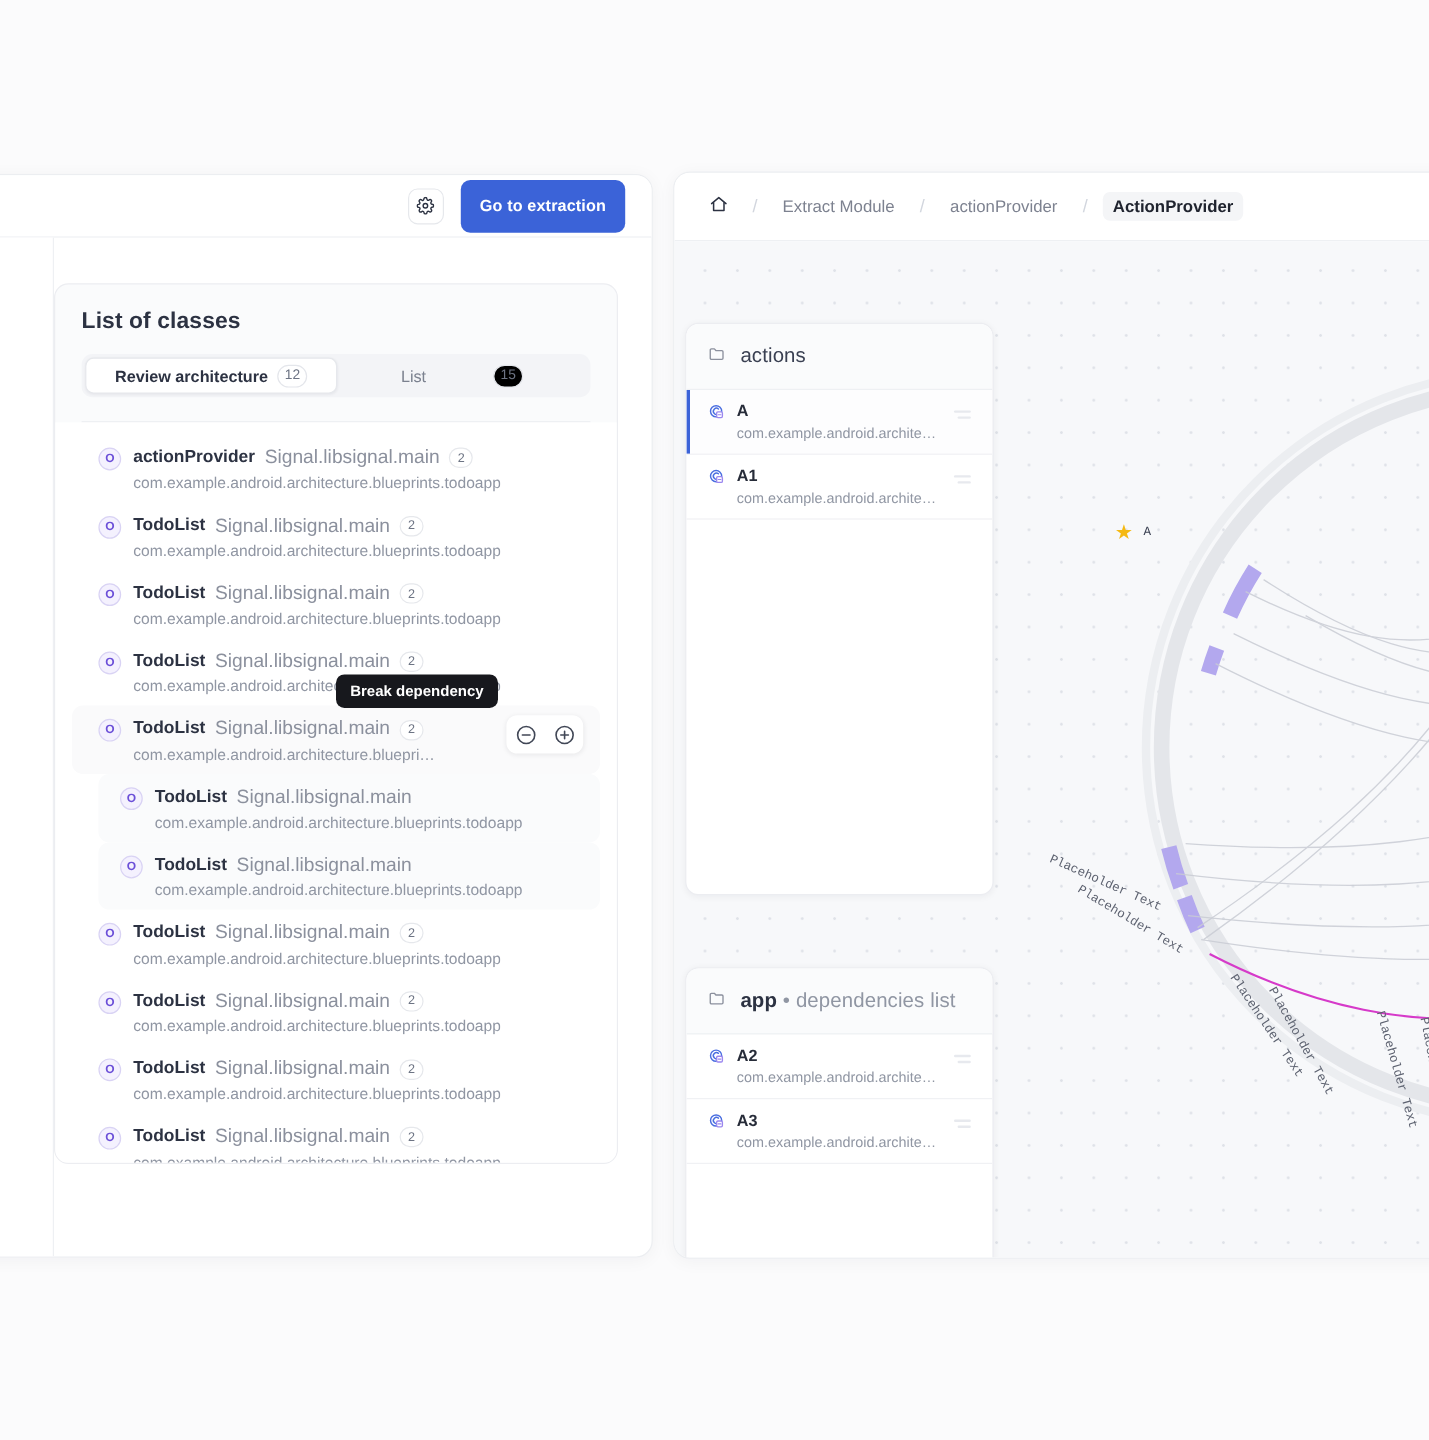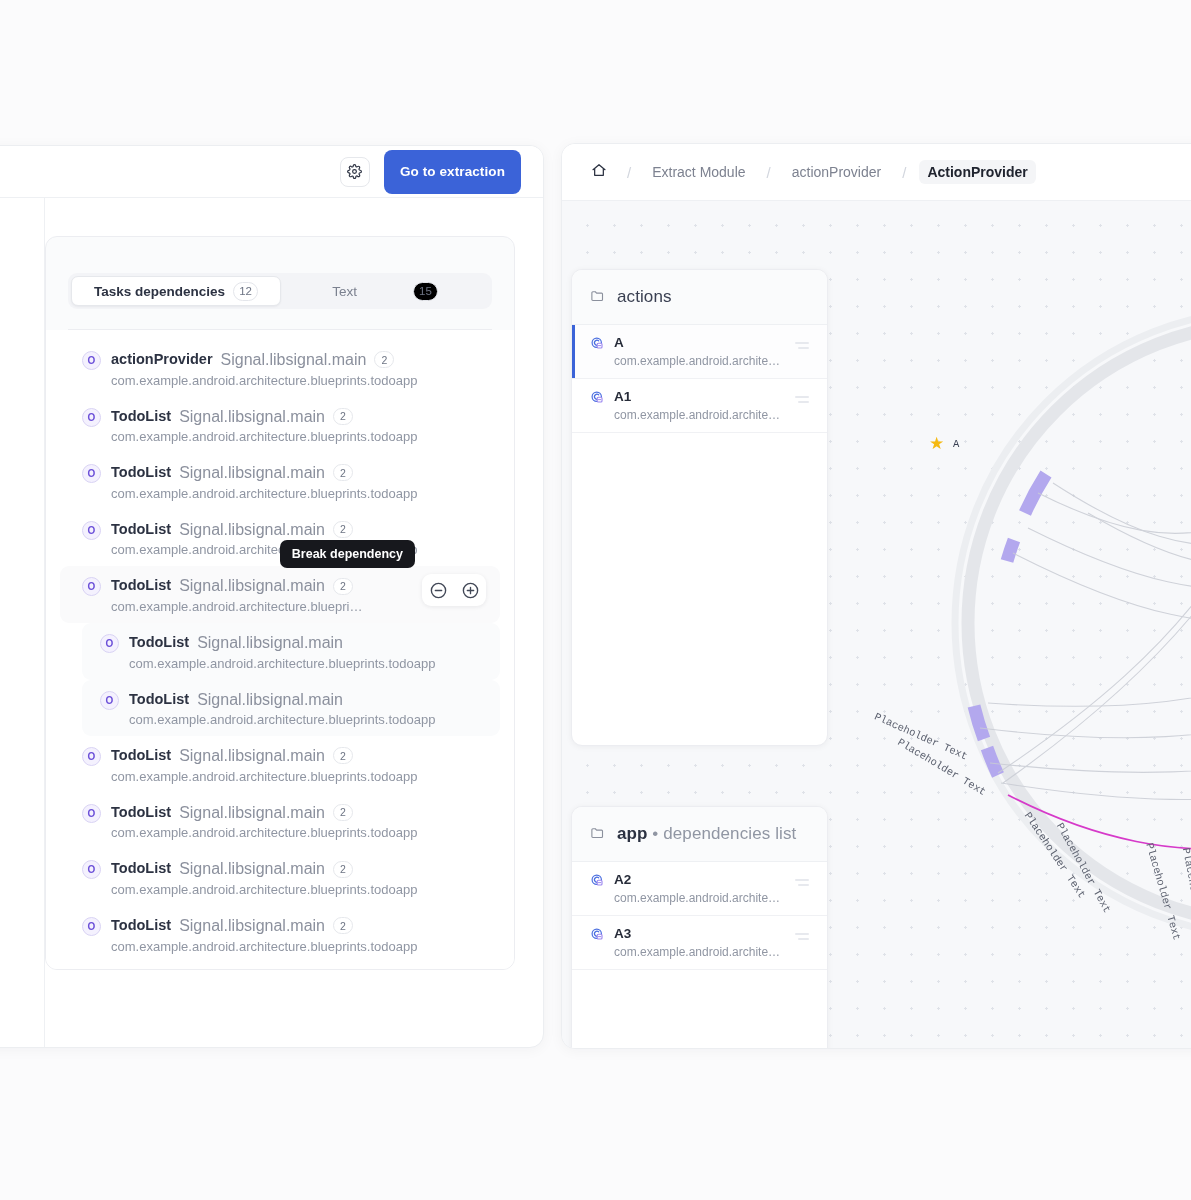--- a/index.html
+++ b/index.html
@@ -391,28 +391,29 @@
       <button class="primary-btn">Go to extraction</button>
     </div>
 
     <div class="lw-body">
       <div class="lw-rail"></div>
 
       <div class="lw-content">
         <div class="classes-card">
 
           <div class="cc-head">
+            <div class="cc-title">List of classes</div>
 
             <div class="segmented">
               <div class="seg-tab active">
-                <span>Tasks dependencies</span>
+                <span>Review architecture</span>
                 <span class="seg-count">12</span>
               </div>
               <div class="seg-tab">
-                <span>Text</span>
+                <span>List</span>
                 <span class="seg-count">15</span>
               </div>
             </div>
             <div class="cc-sep"></div>
           </div>
 
           <div class="class-list" id="class-list">
               <div class="class-row">
                 <div class="o-badge">O</div>
                 <div class="cr-text">

